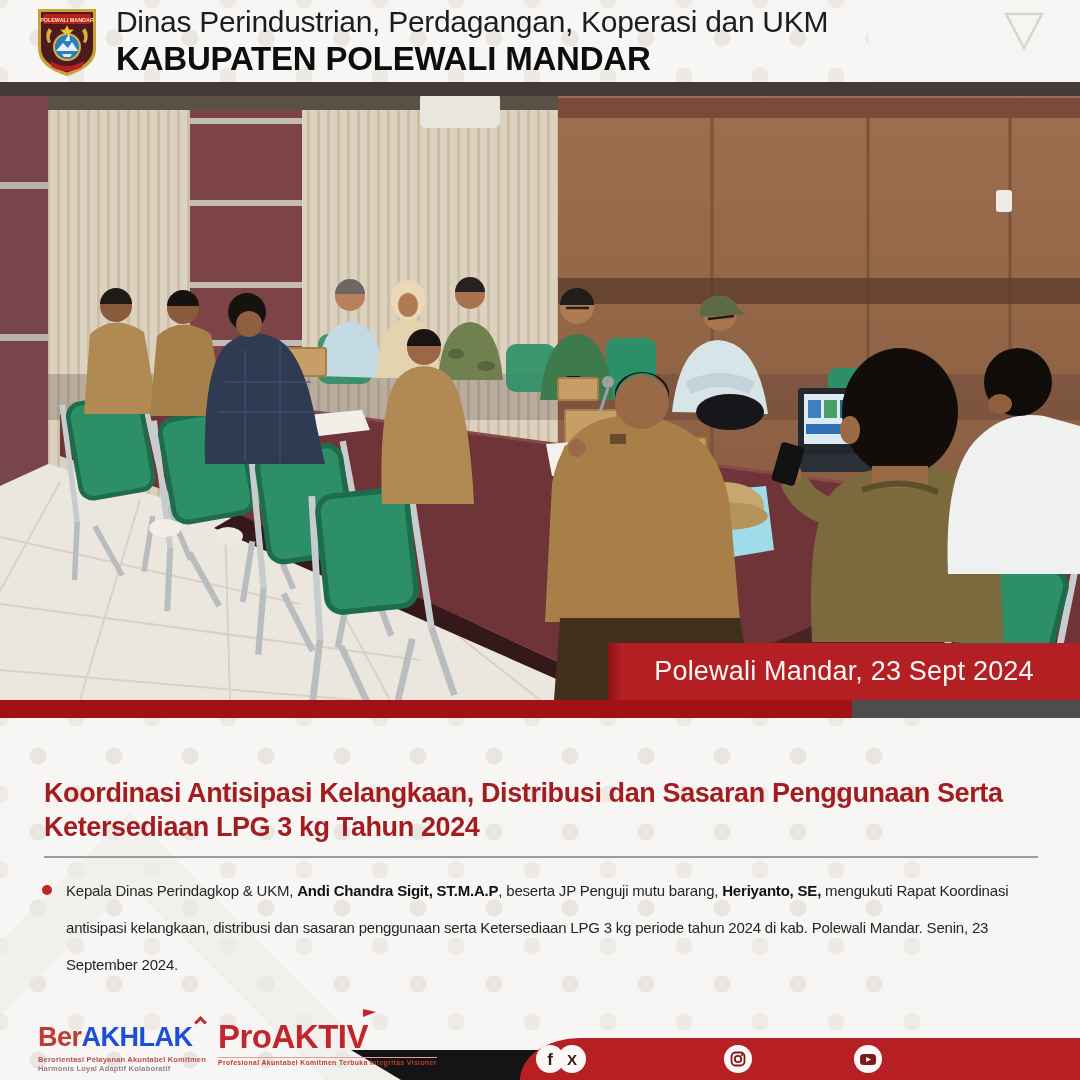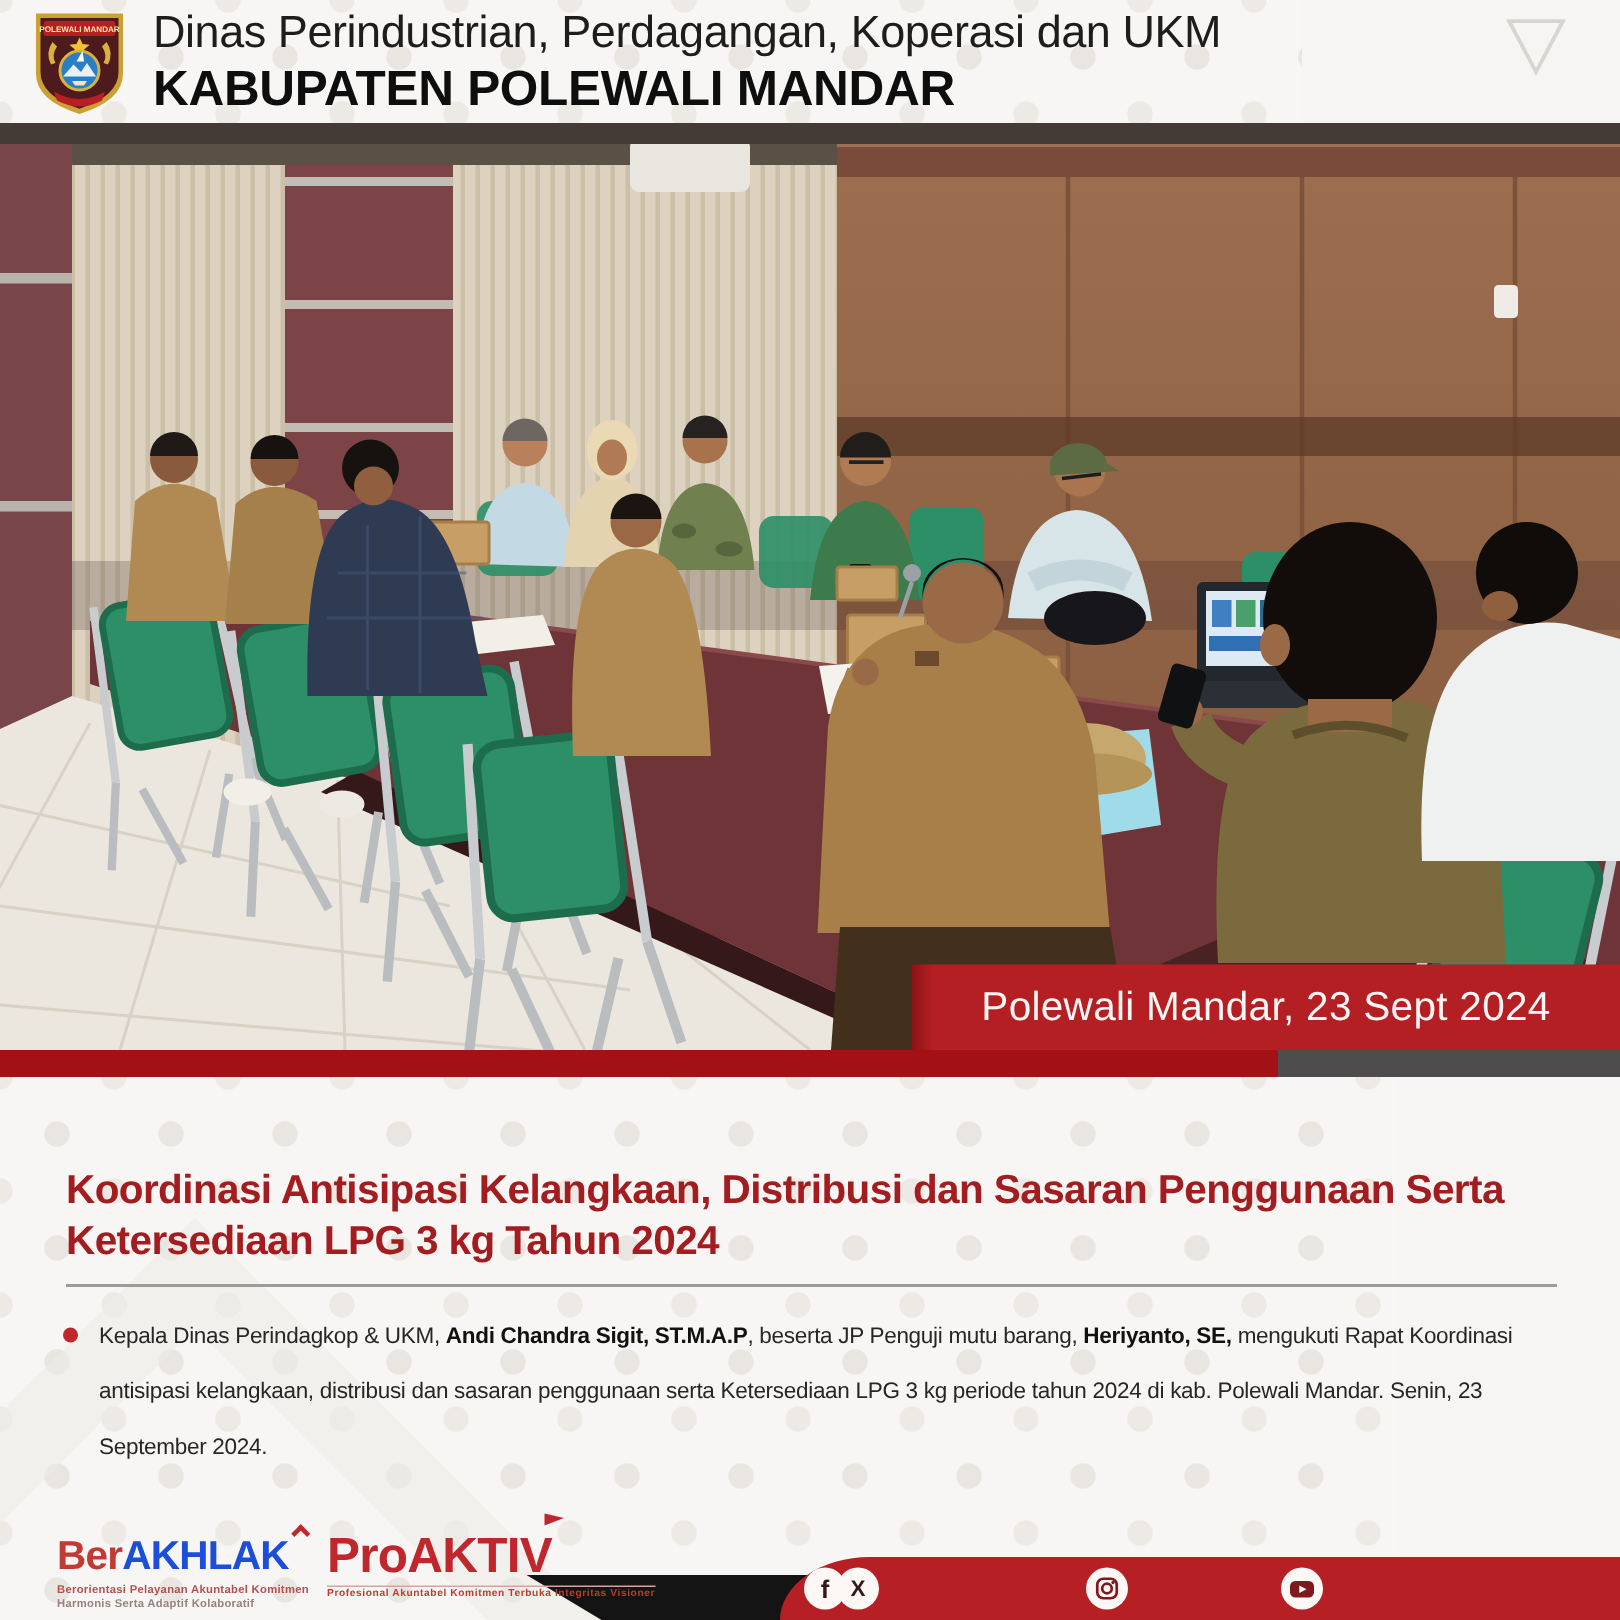--- a/index.html
+++ b/index.html
@@ -13,21 +13,21 @@
     background-color:#f7f6f4;
     background-image:
       radial-gradient(circle, #e9e6e2 8px, rgba(0,0,0,0) 9px),
       radial-gradient(circle, #edeae6 8px, rgba(0,0,0,0) 9px);
     background-size:76px 76px;
     background-position:0 0, 38px 38px;
   }
   
   .header {
     position:absolute; top:0; left:0; width:868px; height:82px;
-    display:flex; align-items:center; padding-left:20px; z-index:5;
+    display:flex; align-items:center; padding-left:34px; z-index:5;
   }
   .logo { width:66px; height:74px; margin-top:2px; flex:0 0 auto; }
   .h-text { margin-left:16px; }
   .h-line1 { font-size:30px; color:#1d1d1d; letter-spacing:-0.3px; }
   .h-line2 { font-size:33px; font-weight:800; color:#0e0e0e; letter-spacing:-0.2px; margin-top:1px; }
   .tri-deco { position:absolute; left:1002px; top:10px; }
   
   .photo { position:absolute; top:82px; left:0; width:1080px; height:618px; background:#f9a8d4; }
   .photo svg { display:block; }
   .caption {
@@ -313,21 +313,21 @@
       <span class="bullet"></span><span>Kepala Dinas Perindagkop &amp; UKM, </span><span class="b">Andi Chandra Sigit, ST.M.A.P</span><span>, beserta JP Penguji mutu barang,  </span><span class="b">Heriyanto, SE,</span><span> mengukuti Rapat Koordinasi antisipasi kelangkaan, distribusi dan sasaran penggunaan serta Ketersediaan LPG 3 kg periode tahun 2024 di kab. Polewali Mandar. Senin, 23 September 2024.</span>
     </p>
   </div>
 
   <div class="berakhlak">
     <div class="ber-title">
       <span class="pfx">Ber</span><span class="sfx">AKHLAK</span>
       <span class="ber-arrow"></span>
     </div>
     <div class="ber-tag1">Berorientasi Pelayanan Akuntabel Komitmen</div>
-    <div class="ber-tag2">Harmonis Serta Adaptif Kolaboratif</div>
+    <div class="ber-tag2">Harmonis Loyal Adaptif Kolaboratif</div>
   </div>
 
   <div class="proaktiv">
     <div class="pro-title">
       <span>Pro</span><span>AKTIV</span>
       <svg class="pro-flag" width="18" height="18" viewBox="0 0 18 18">
         <path d="M3,17 L3,2 L16,5 L3,10" fill="#c0272d"></path>
       </svg>
     </div>
     <div class="pro-tag">Profesional Akuntabel Komitmen Terbuka Integritas Visioner</div>

